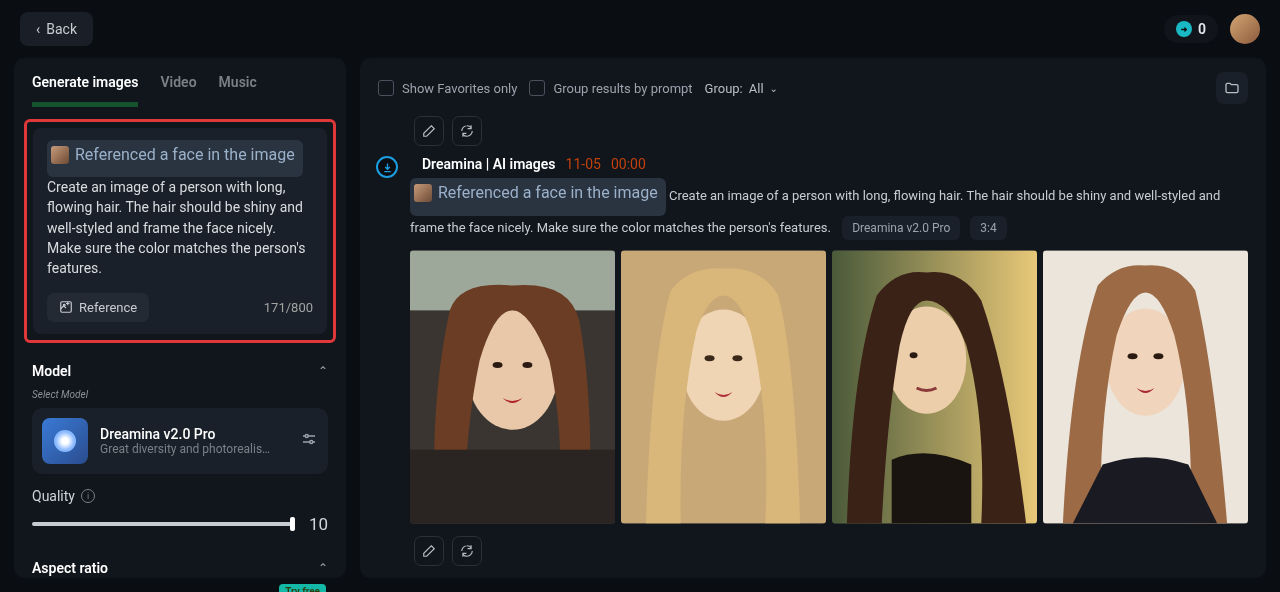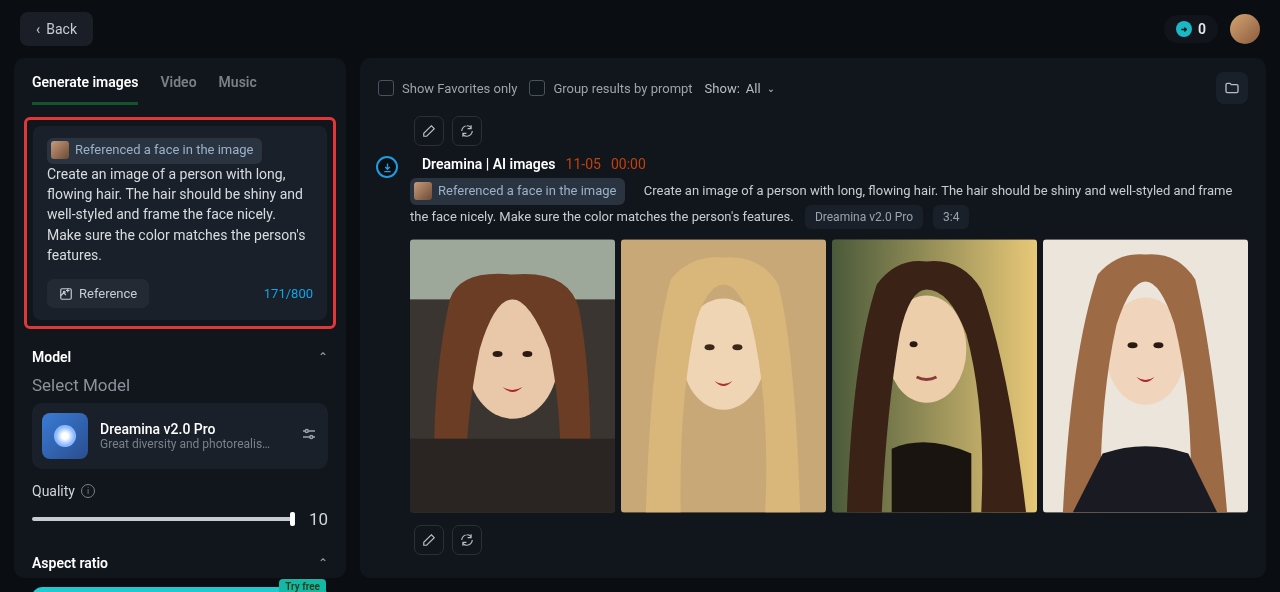--- a/index.html
+++ b/index.html
@@ -92,43 +92,43 @@
     }
     .tab {
       color: #7a8088;
       font-size: 14px;
       font-weight: 600;
       padding-bottom: 12px;
       cursor: pointer;
     }
     .tab.active {
       color: #fff;
-      border-bottom: 3px solid #14532d;
+      border-bottom: 5px solid #14532d;
     }
     .prompt-box-wrap {
       margin: 12px 10px 0 10px;
       border: 3px solid #e03838;
       border-radius: 6px;
       padding: 6px;
       background: #11151c;
     }
     .prompt-box {
       background: #1a2029;
       border-radius: 8px;
       padding: 12px 14px;
     }
     .ref-chip {
       display: inline-flex;
       align-items: center;
       gap: 6px;
       background: #2a3340;
       border-radius: 6px;
-      padding: 3px 8px 4px 4px;
-      margin-right: 16px;
-      font-size: 13px;
+      padding: 3px 8px 11px 4px;
+      margin-right: 0;
+      font-size: 16px;
       color: #9ab1c9;
       vertical-align: middle;
     }
     .ref-chip-img {
       width: 18px;
       height: 18px;
       border-radius: 3px;
       background: linear-gradient(135deg, #c89b7a 0%, #6b4a35 100%);
     }
     .prompt-text {
@@ -149,42 +149,43 @@
       padding: 7px 12px;
       border-radius: 7px;
       font-size: 13px;
       display: flex;
       align-items: center;
       gap: 6px;
       cursor: pointer;
     }
     .char-count {
       font-size: 13px;
-      color: #0ea5e9;
+      color: #a3a3a3;
     }
     .section-head {
       display: flex;
       justify-content: space-between;
       align-items: center;
       padding: 20px 18px 6px 18px;
       cursor: pointer;
     }
     .section-title {
       font-size: 14px;
       font-weight: 600;
       color: #fff;
     }
     .chevron {
       color: #9ba3ad;
       font-size: 12px;
     }
     .section-label {
-      font-size: 17px;
+      font-size: 10px;
       color: #8b919a;
       padding: 4px 18px 8px 18px;
+      font-style: italic;
     }
     .model-card {
       margin: 0 18px;
       background: #1a2029;
       border-radius: 10px;
       padding: 10px;
       display: flex;
       align-items: center;
       gap: 12px;
     }
@@ -552,21 +553,21 @@
     <div class="content-top">
       <label class="check-row">
         <span class="checkbox"></span>
         <span>Show Favorites only</span>
       </label>
       <label class="check-row">
         <span class="checkbox"></span>
         <span>Group results by prompt</span>
       </label>
       <div class="type-filter">
-        <span>Show:</span>
+        <span>Group:</span>
         <span>All</span>
         <span style="font-size:10px;">⌄</span>
       </div>
       <div class="folder-btn">
         <svg width="16" height="16" viewBox="0 0 24 24" fill="none" stroke="currentColor" stroke-width="2">
             <path d="M3 7a2 2 0 012-2h4l2 2h8a2 2 0 012 2v8a2 2 0 01-2 2H5a2 2 0 01-2-2V7z"></path>
           </svg>
       </div>
     </div>
 

